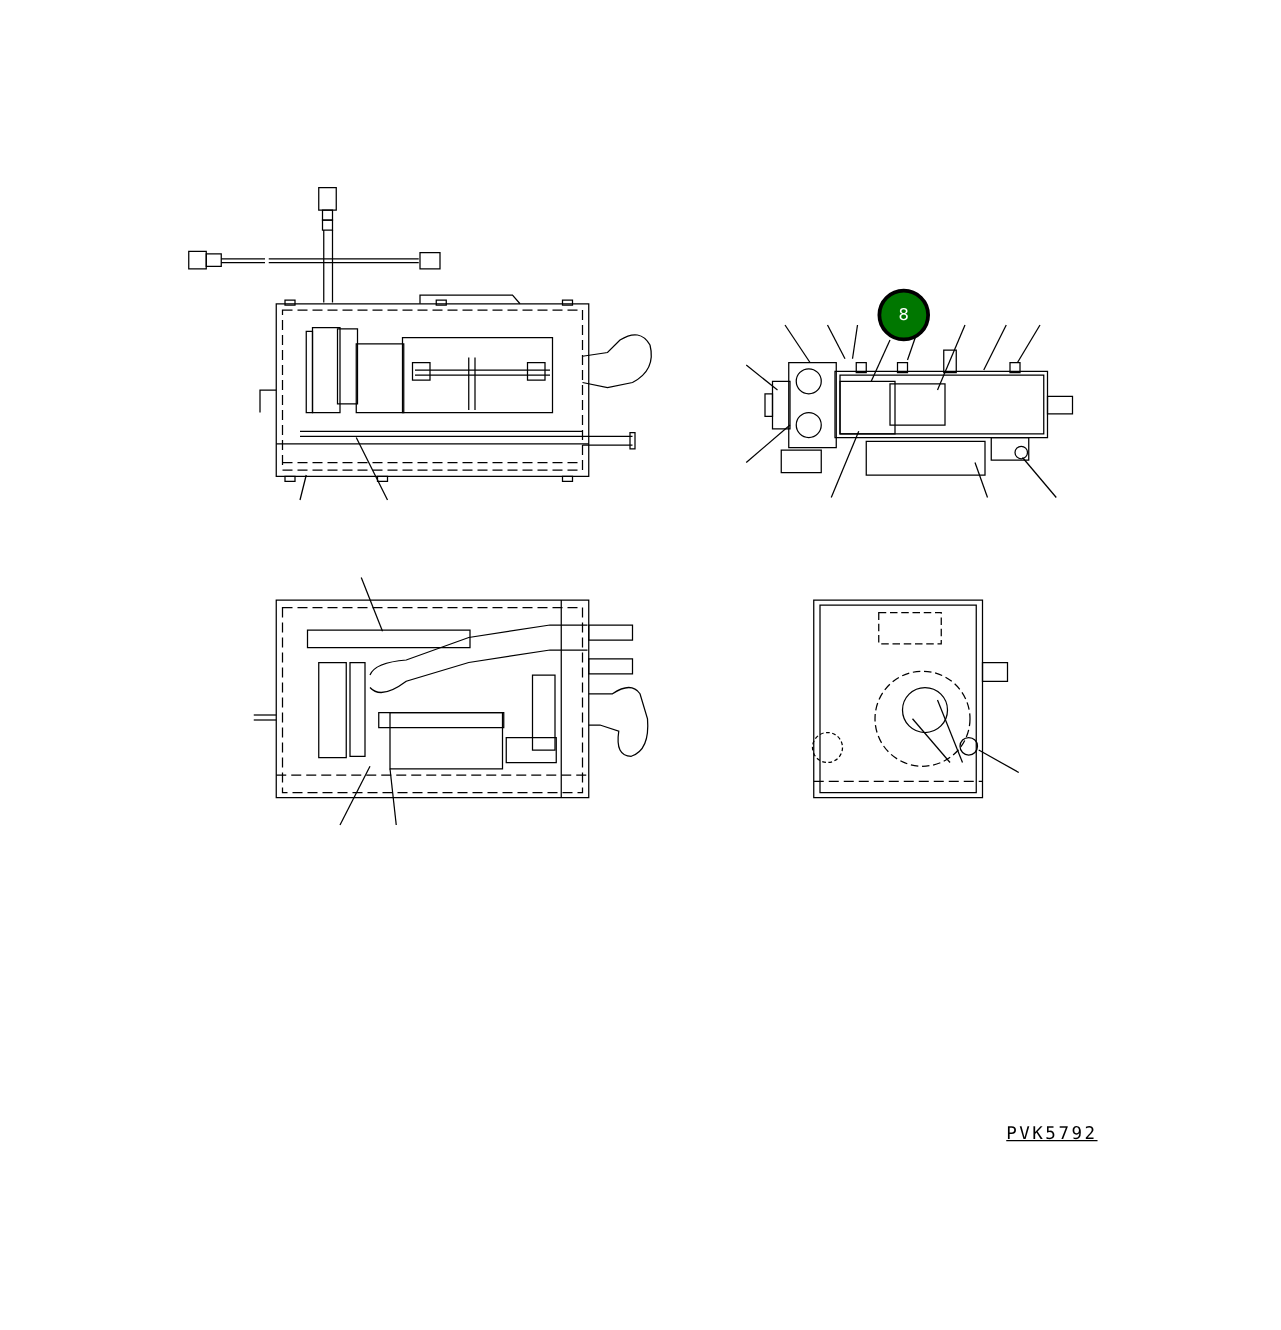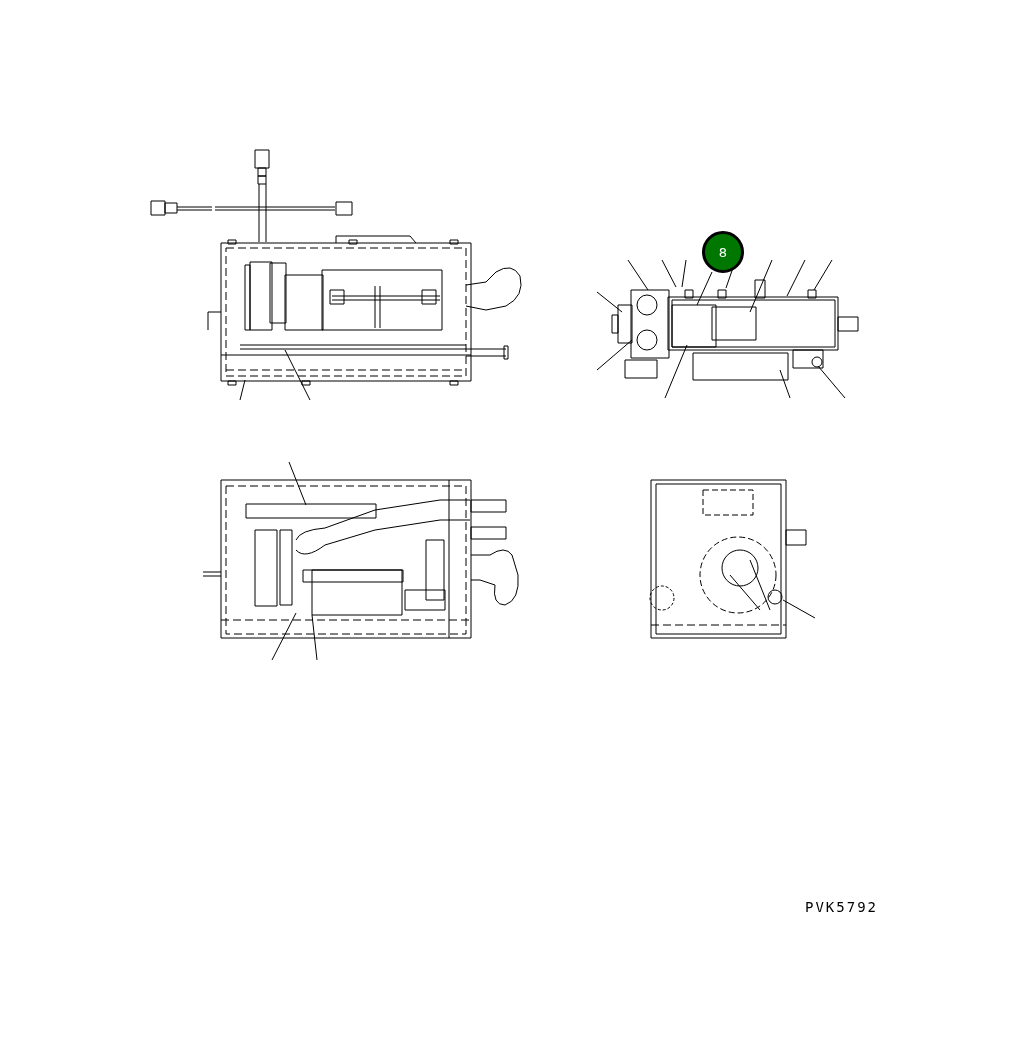--- a/index.html
+++ b/index.html
@@ -7,21 +7,21 @@
   .canvas { position: absolute; left: 0; top: 0; width: 1025px; height: 1064px; }
   .callout {
     position: absolute; left: 702px; top: 231px; width: 42px; height: 42px;
     border-radius: 50%; background: #007700; border: 3px solid #000;
     box-sizing: border-box; color: #fff; font-family: "DejaVu Sans", sans-serif;
     font-size: 13px; display: flex; align-items: center; justify-content: center;
     cursor: pointer;
   }
   .drawing-id {
     position: absolute; left: 805px; top: 899px; font-family: "DejaVu Sans Mono", monospace;
-    font-size: 14px; letter-spacing: 2px; color: #000;
+    font-size: 14px; letter-spacing: 2px; color: #000; text-decoration: underline;
   }
   svg line, svg rect, svg circle, svg path, svg ellipse, svg polyline { vector-effect: non-scaling-stroke; }
 </style>
 </head>
 <body>
 
 <div class="canvas">
 <svg width="1025" height="1064" viewBox="0 0 1025 1064" xmlns="http://www.w3.org/2000/svg" fill="none" stroke="#000" stroke-width="1">
 
   <g>

